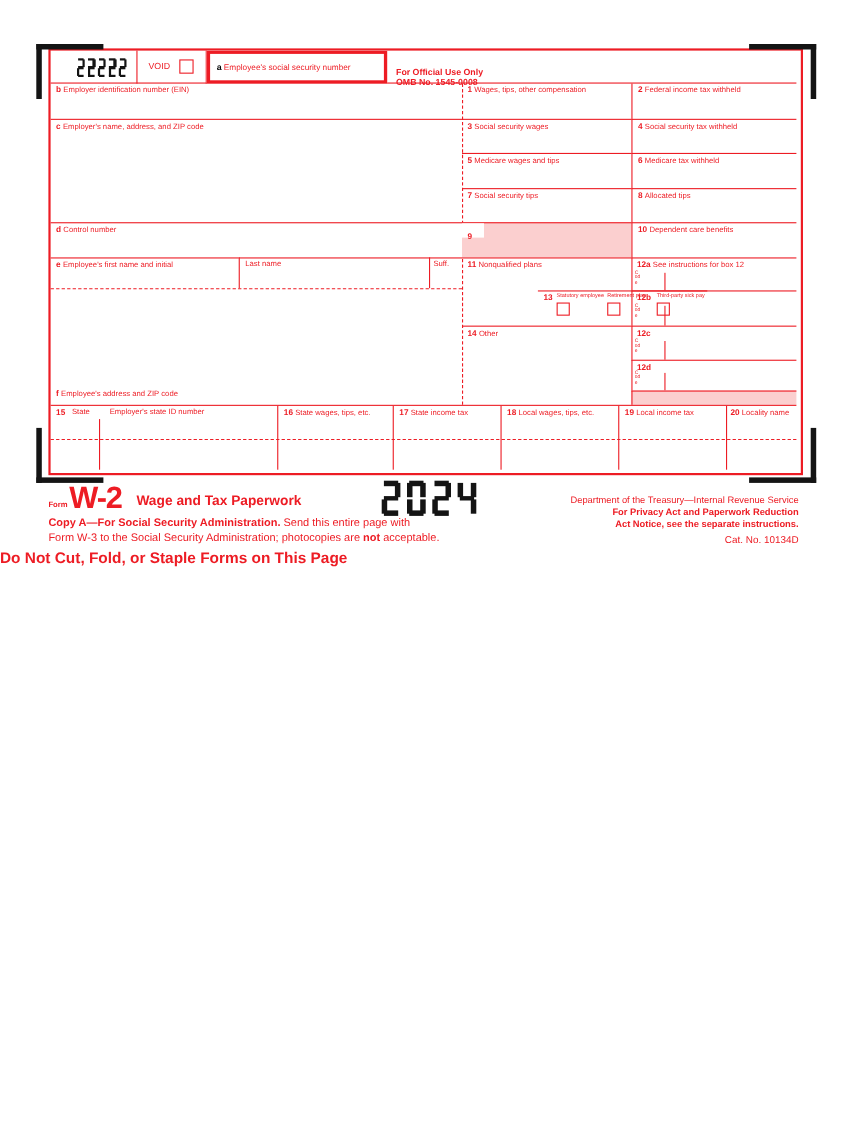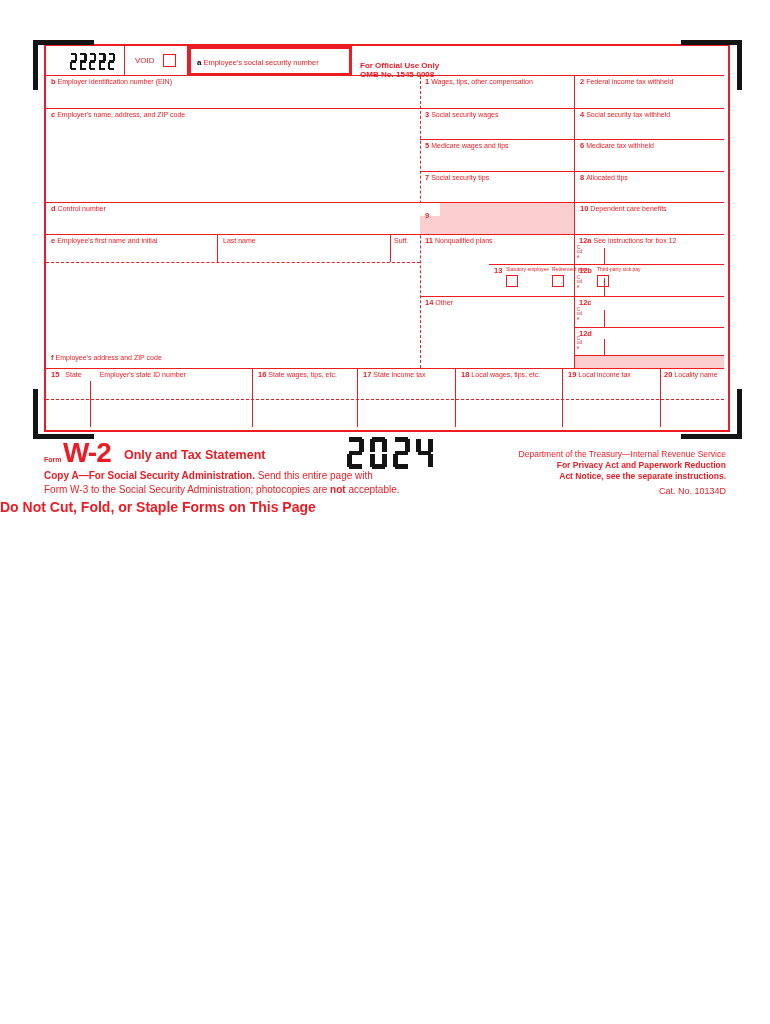--- a/index.html
+++ b/index.html
@@ -234,21 +234,21 @@
     <div class="abs box bl" style="left:614px;top:0;width:64px;height:58px;padding-left:3px;">
       <span class="num">20</span><span>Locality name</span>
     </div>
     <div class="abs dash-h" style="left:0;top:30px;width:678px;"></div>
     <div class="abs sol-v" style="left:44px;top:12px;height:46px;"></div>
   </div>
 </div>
 
 <div class="abs ftr-small" style="left:44px;top:456px;">Form</div>
 <div class="abs w2" style="left:63px;top:437px;">W-2</div>
-<div class="abs ftr-title" style="left:124px;top:448px;">Only and Tax Statement</div>
+<div class="abs ftr-title" style="left:124px;top:448px;">Wage and Tax Paperwork</div>
 <div class="sseg year-7seg abs" style="left:347px;top:437px;">
     <span class="sd">
       <i class="sg sg-a"></i>
       <i class="sg sg-b"></i>
       <i class="sg sg-g"></i>
       <i class="sg sg-e"></i>
       <i class="sg sg-d"></i>
     </span>
     <span class="sd">
       <i class="sg sg-a"></i>

